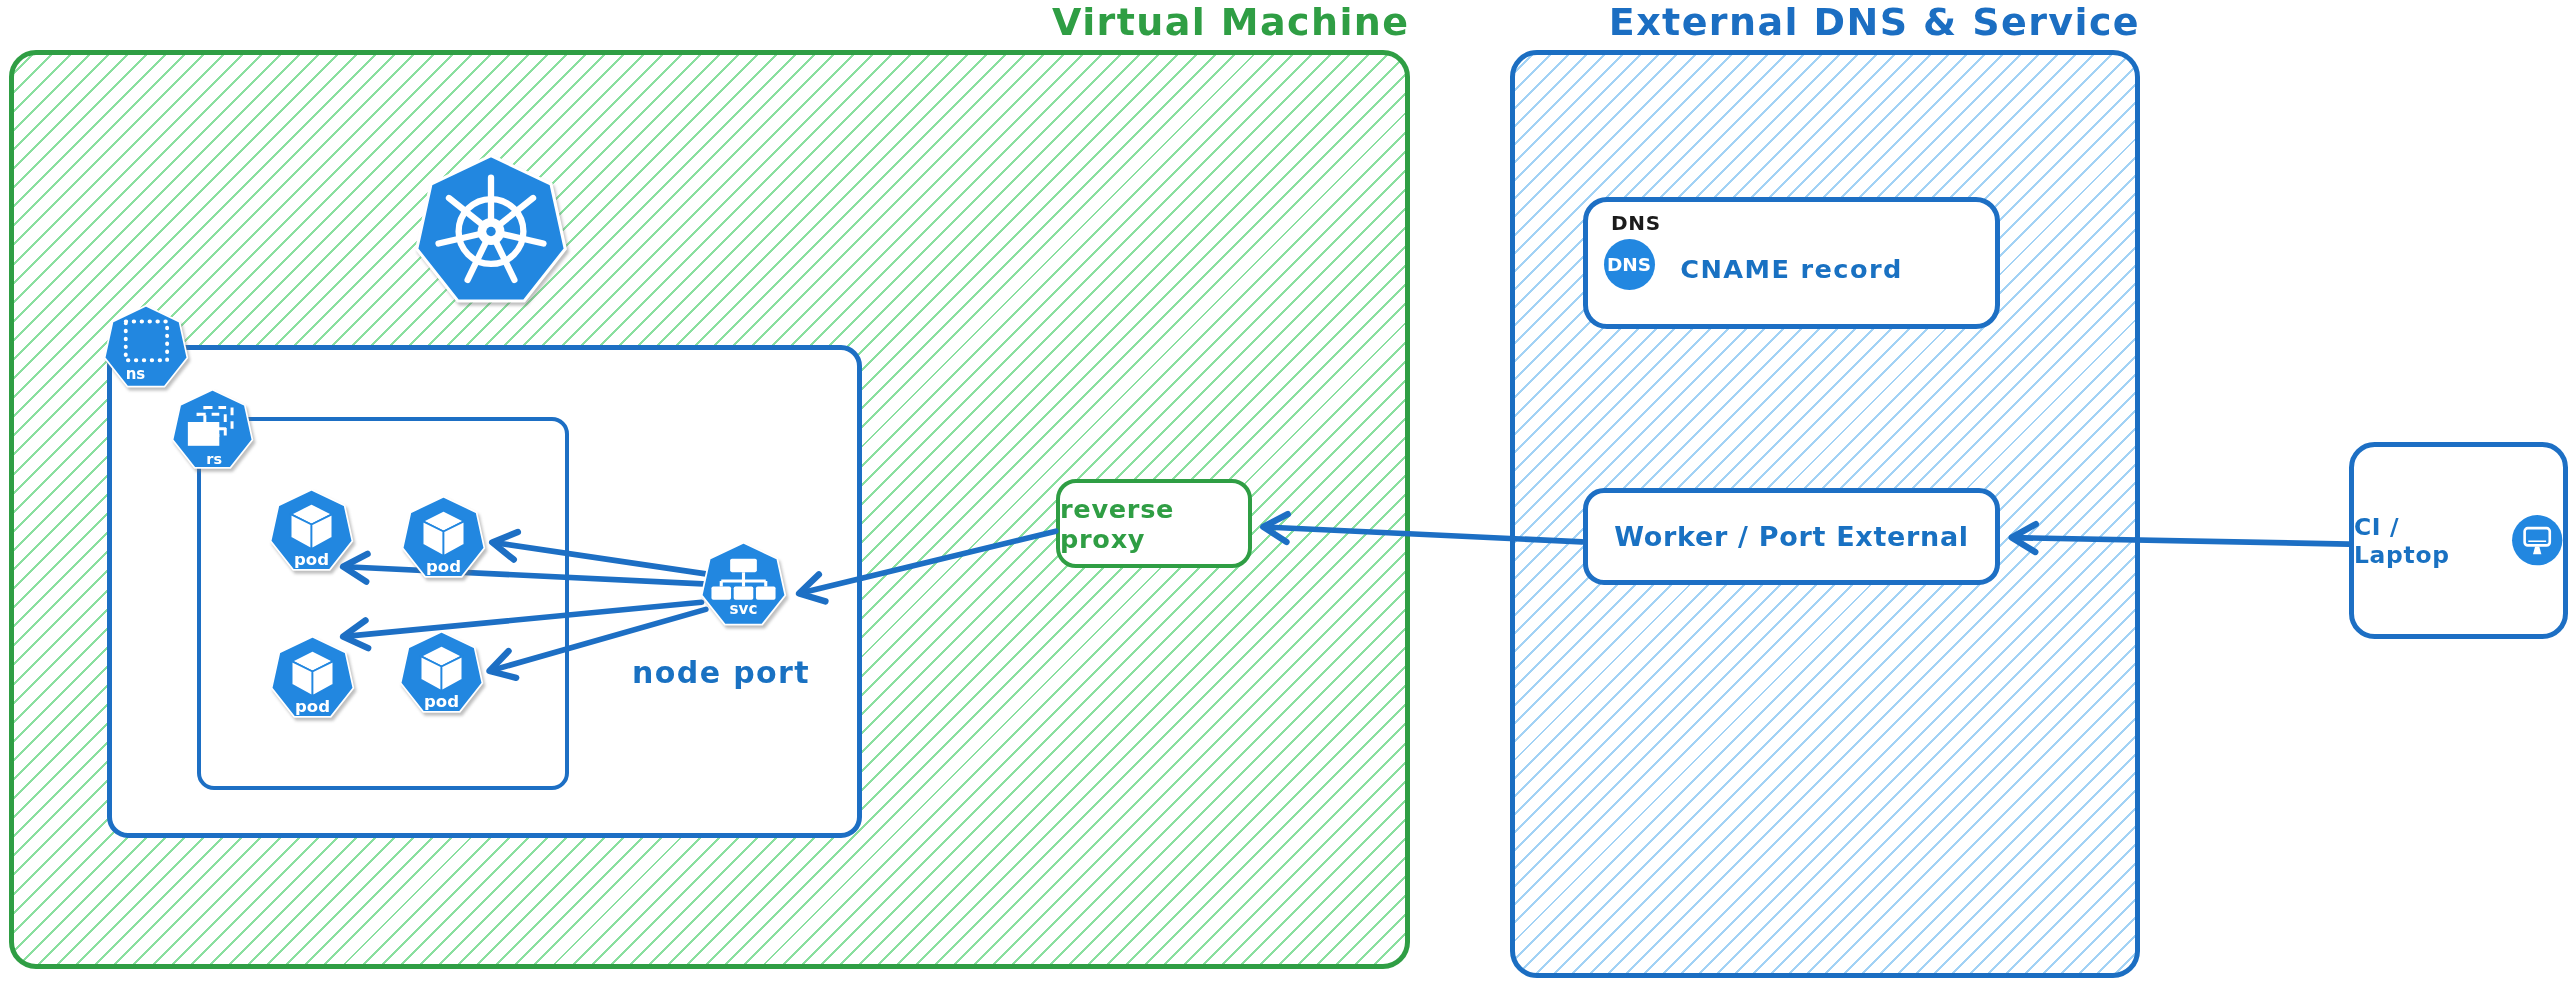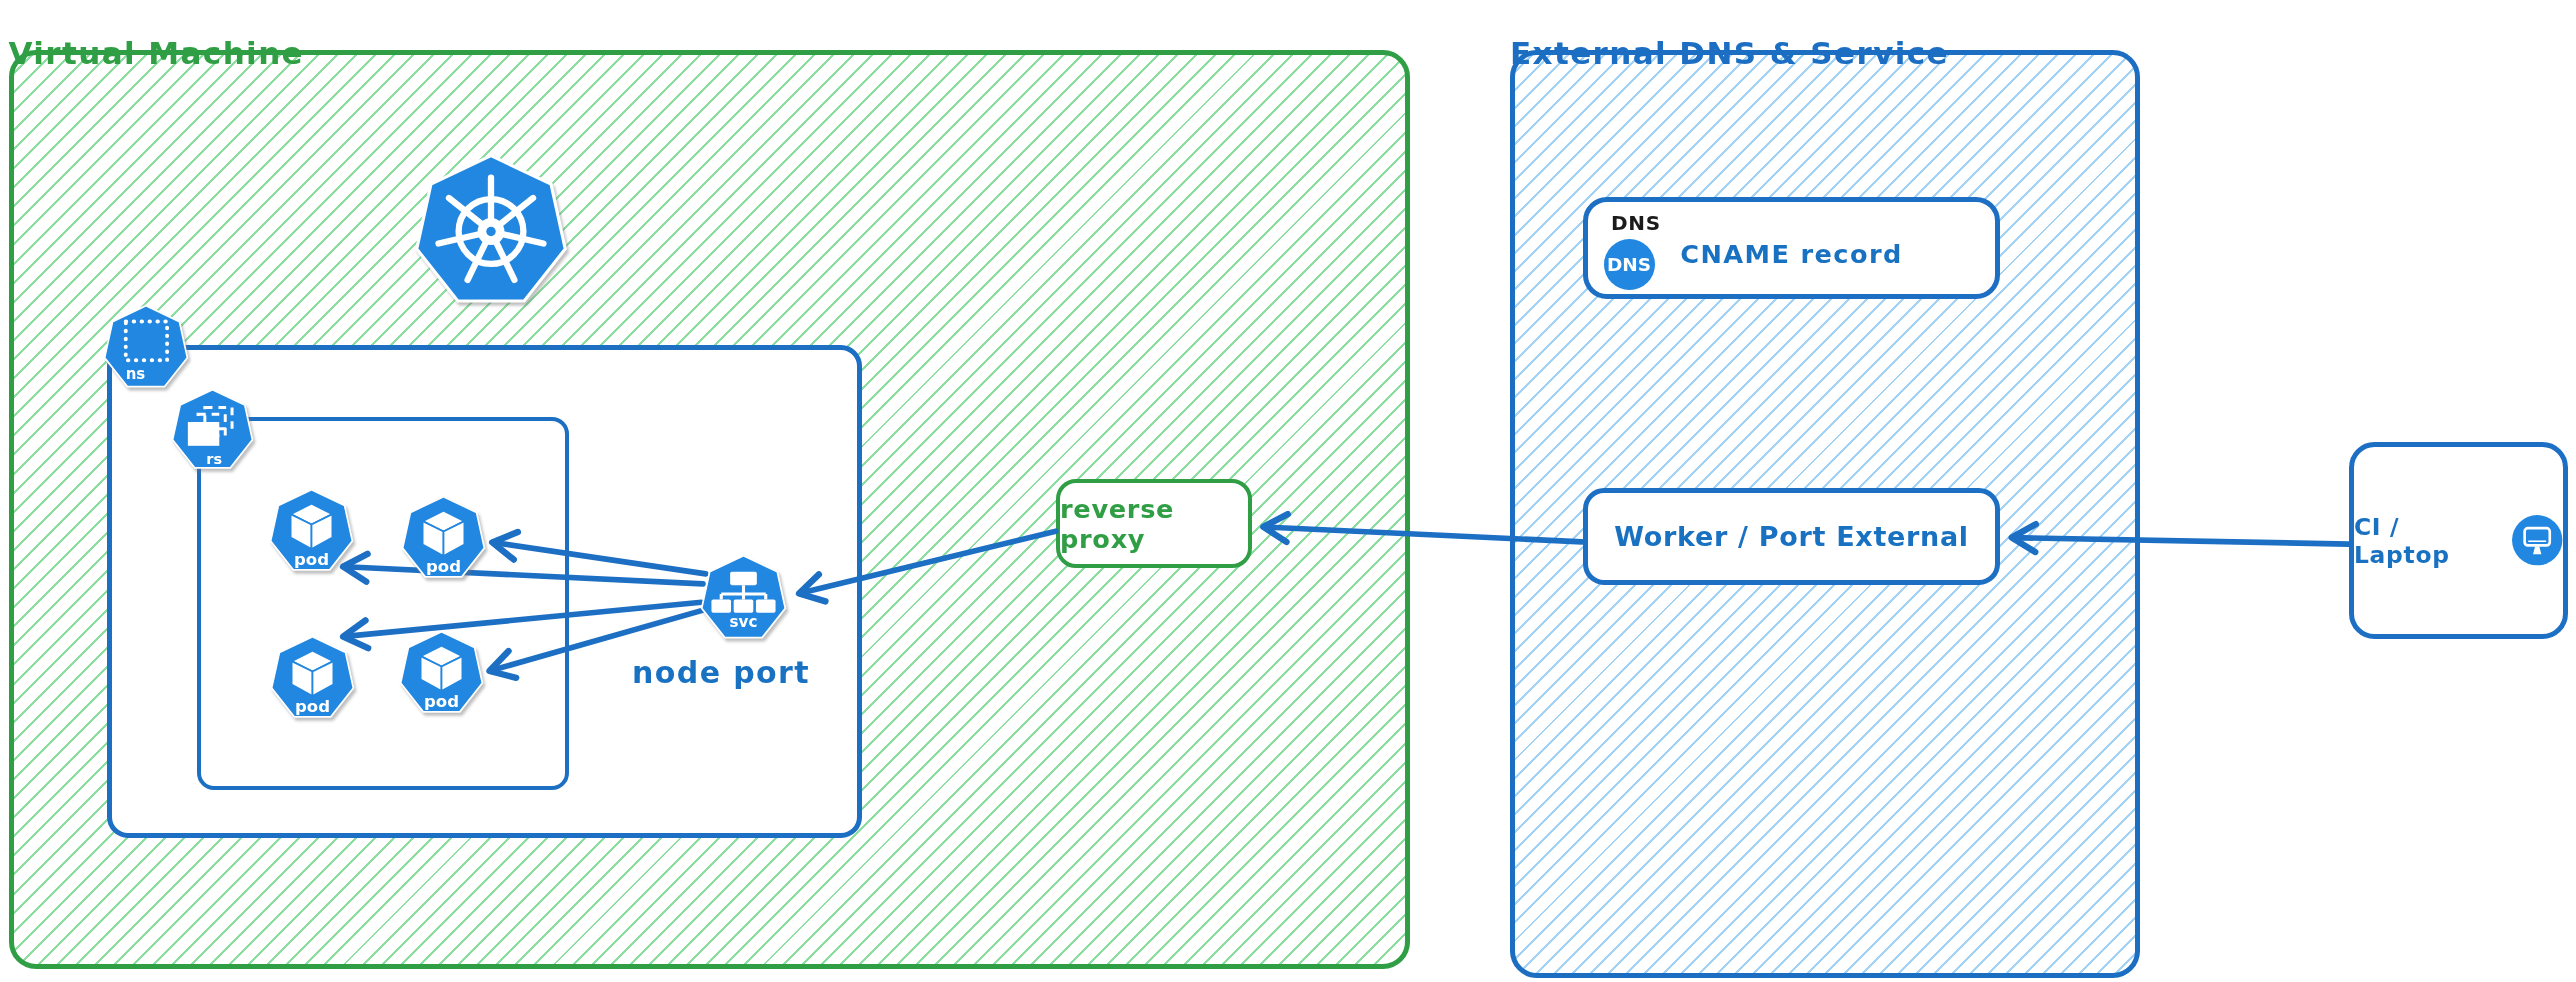--- a/index.html
+++ b/index.html
@@ -19,22 +19,22 @@
     z-index:1;
   }
   .ext-box{
     left:1510px;top:50px;width:630px;height:928px;
     border:5.7px solid #1b6ec2;
     background-color:#fff;
     background-image:repeating-linear-gradient(135deg,rgba(0,0,0,0) 0 10.7px,#a2d2f5 10.7px 12.8px);
     z-index:1;
   }
   .group-title{
-    top:1.4px;height:43px;line-height:43px;text-align:left;
-    font-size:31px;font-weight:700;letter-spacing:1.4px;z-index:2;margin-top:31px;
+    top:1.4px;height:43px;line-height:43px;text-align:right;
+    font-size:38px;font-weight:700;letter-spacing:1.4px;z-index:2;
   }
   .vm-title{left:8.5px;width:1401px;color:#2f9e44;}
   .ext-title{left:1510px;width:630px;color:#1b6ec2;}
 
   
   .ns-box{
     left:107px;top:345px;width:755px;height:493px;
     background:#fff;border:5px solid #1d6fc4;border-radius:21px;z-index:2;
   }
   .rs-box{
@@ -46,21 +46,21 @@
   .card{
     background:#fff;display:flex;align-items:center;justify-content:center;
     z-index:4;
   }
   .reverse-proxy{
     left:1056px;top:479px;width:196px;height:89px;
     border:4.3px solid #2f9e44;border-radius:20px;
     color:#2f9e44;font-size:25.6px;font-weight:600;letter-spacing:0.7px;
   }
   .dns-card{
-    left:1583px;top:197px;width:417px;height:102px;
+    left:1583px;top:197px;width:417px;height:132px;
     border:5px solid #1d6fc4;border-radius:24px;
   }
   .dns-badge{
     position:absolute;left:23px;top:8.5px;color:#1b1b1b;
     font-size:20px;font-weight:700;letter-spacing:0.7px;
   }
   .dns-circle{
     position:absolute;left:15.6px;top:37px;width:51px;height:51px;border-radius:50%;
     background:#2287e0;color:#fff;display:flex;align-items:center;justify-content:center;
     font-size:18.5px;font-weight:700;
@@ -90,21 +90,21 @@
   
   .icon{z-index:6;filter:drop-shadow(2.8px 3.6px 1.4px rgba(110,110,110,0.45));}
   .icon svg{display:block;width:100%;height:100%;}
   .k8s-logo{left:412px;top:149px;width:158px;height:165px;}
   .ns-icon{left:102px;top:304px;width:88px;height:88px;}
   .rs-icon{left:170px;top:388px;width:85px;height:85px;}
   .pod1{left:268px;top:488px;width:87px;height:87px;}
   .pod2{left:400px;top:495px;width:87px;height:87px;}
   .pod3{left:269px;top:635px;width:87px;height:87px;}
   .pod4{left:398px;top:630px;width:87px;height:87px;}
-  .svc-icon{left:699px;top:554px;width:89px;height:89px;}
+  .svc-icon{left:699px;top:541px;width:89px;height:89px;}
   .icon-label{
     fill:#ffffff;font-weight:700;font-family:"DejaVu Sans","Liberation Sans",sans-serif;
   }
   .monitor-wrap{width:53px;height:53px;filter:none;}
 
   
   .arrows{left:0;top:0;width:2576px;height:983px;z-index:5;pointer-events:none;}
 </style>
 </head>
 <body>

